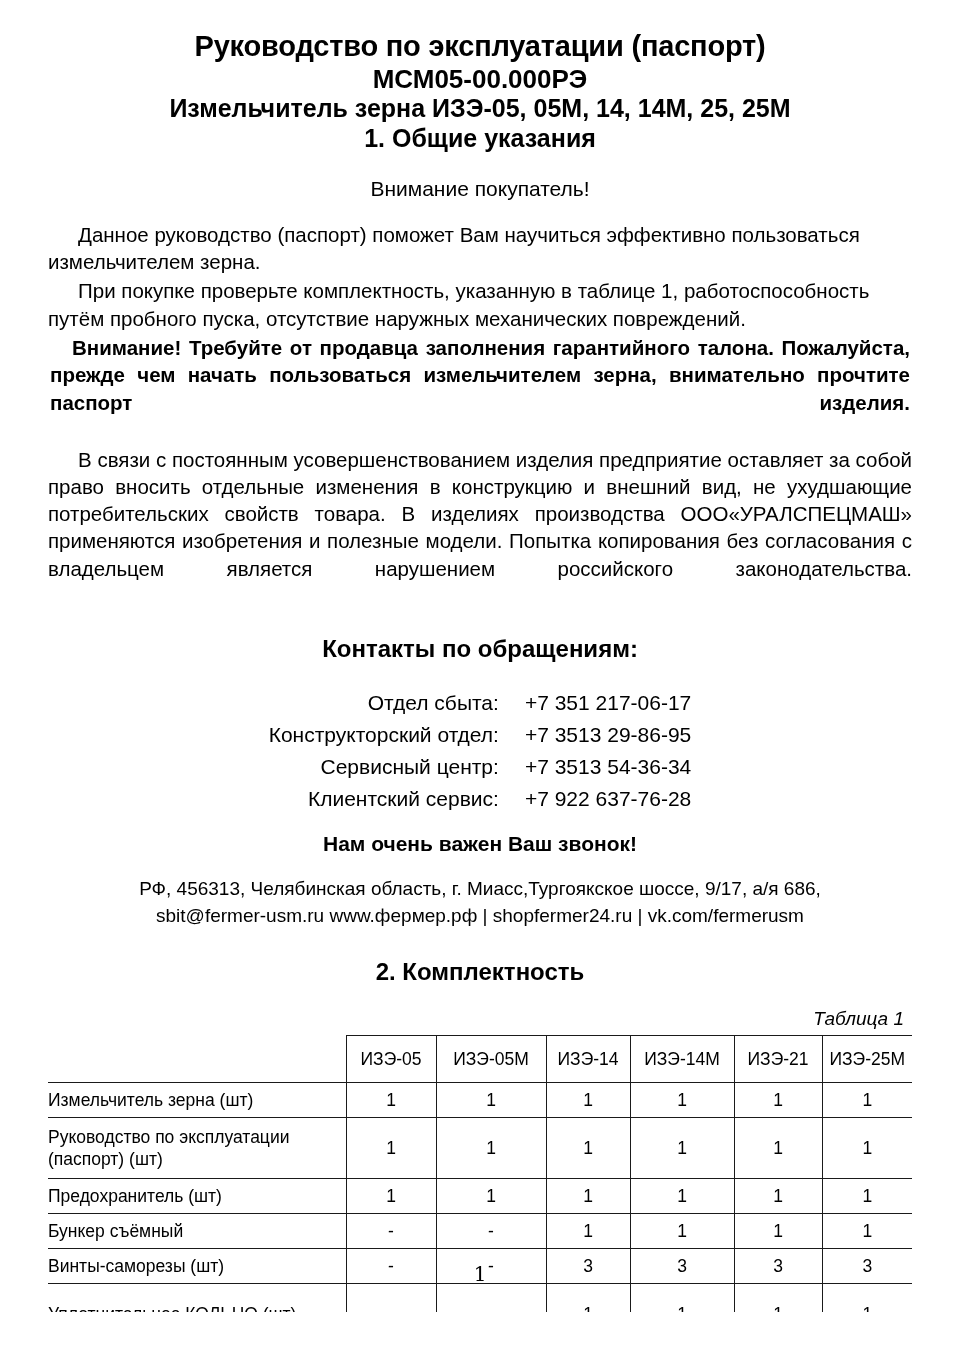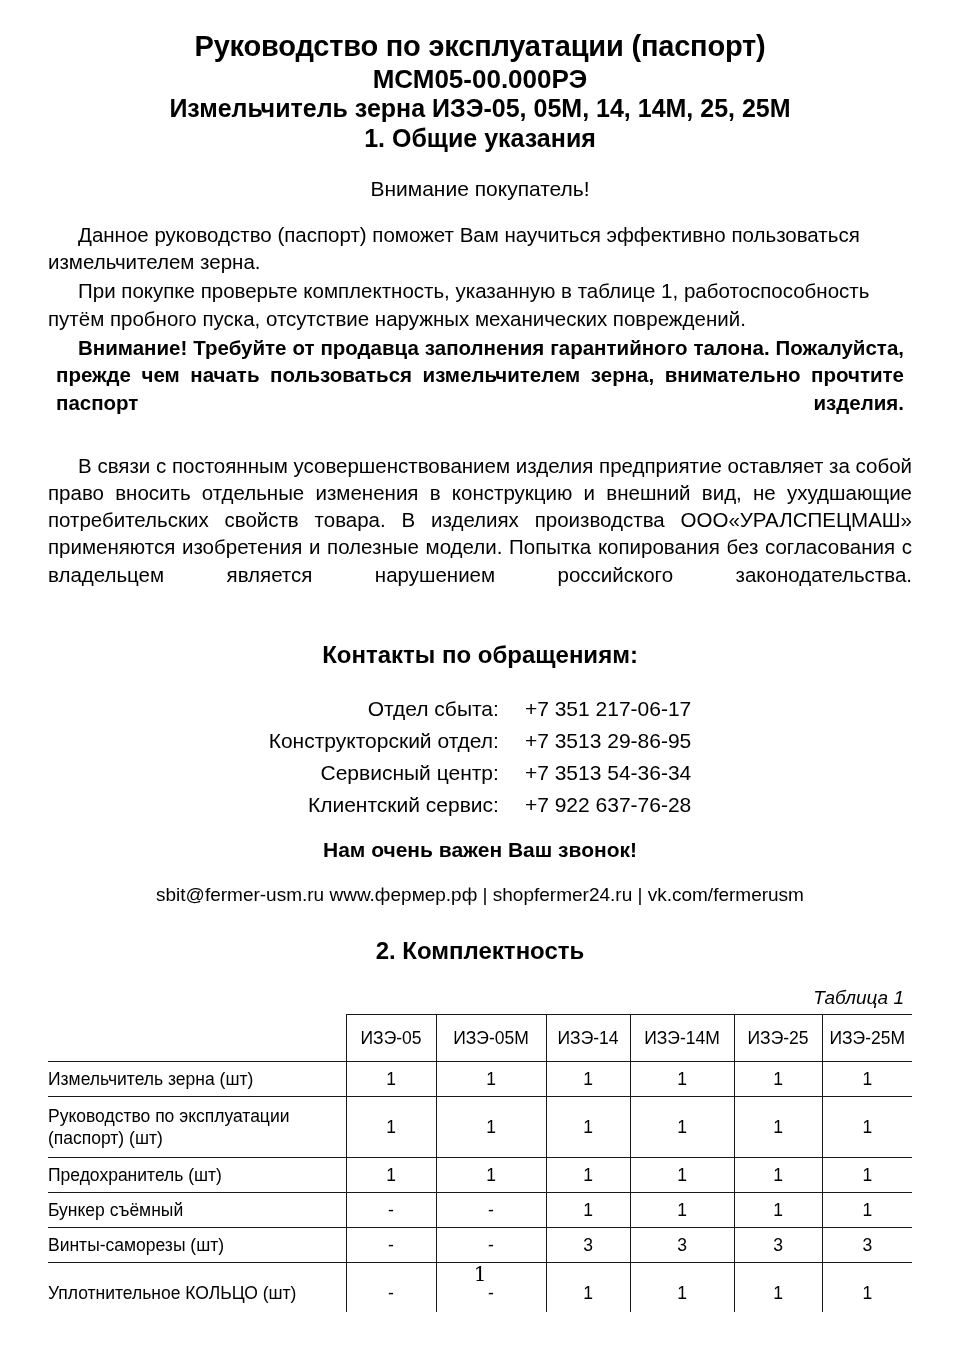--- a/index.html
+++ b/index.html
@@ -67,21 +67,21 @@
   }
   .para-justify {
     text-align: justify;
     text-indent: 30px;
     margin: 0;
   }
   .para-bold {
     font-weight: bold;
     text-align: justify;
     text-indent: 22px;
-    margin: 8px;
+    margin: 2px;
     margin-top: 2px;
     line-height: 1.34;
   }
   .para-bold::after,
   .para-justify::after {
     content: "";
     display: inline-block;
     width: 100%;
   }
 
@@ -236,20 +236,21 @@
       <tr>
         <td class="contacts-label">Клиентский сервис:</td>
         <td class="contacts-value">+7 922 637-76-28</td>
       </tr>
     </tbody>
   </table>
 
   <div class="contacts-footer">Нам очень важен Ваш звонок!</div>
 
   <div class="address-block">
+    <div>РФ, 456313, Челябинская область, г. Миасс,Тургоякское шоссе, 9/17, а/я 686,</div>
     <div>sbit@fermer-usm.ru www.фермер.рф | shopfermer24.ru | vk.com/fermerusm</div>
   </div>
 
   <div class="section-heading">2. Комплектность</div>
 
   <div class="table-caption">Таблица 1</div>
 
   <table class="kit">
     <colgroup>
       <col style="width:298px">
@@ -260,21 +261,21 @@
       <col style="width:88px">
       <col style="width:90px">
     </colgroup>
     <thead>
       <tr>
         <th class="corner"></th>
         <th>ИЗЭ-05</th>
         <th>ИЗЭ-05М</th>
         <th>ИЗЭ-14</th>
         <th>ИЗЭ-14М</th>
-        <th>ИЗЭ-25</th>
+        <th>ИЗЭ-21</th>
         <th class="last">ИЗЭ-25М</th>
       </tr>
     </thead>
     <tbody>
       <tr class="row-std">
         <td class="item">Измельчитель зерна (шт)</td>
         <td class="val">1</td>
         <td class="val">1</td>
         <td class="val">1</td>
         <td class="val">1</td>

